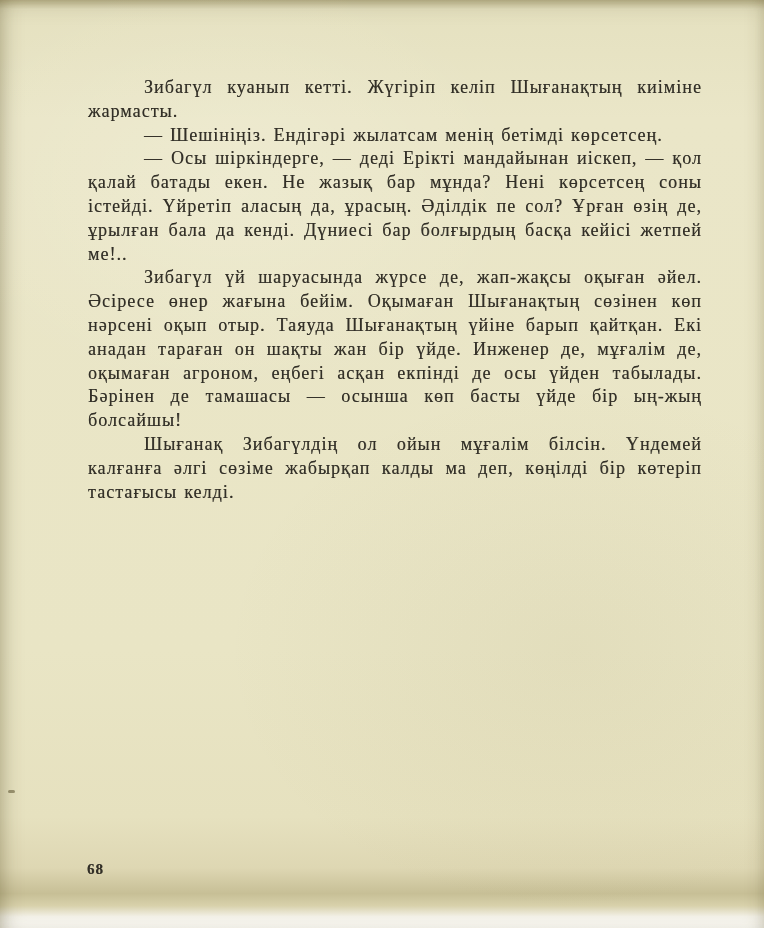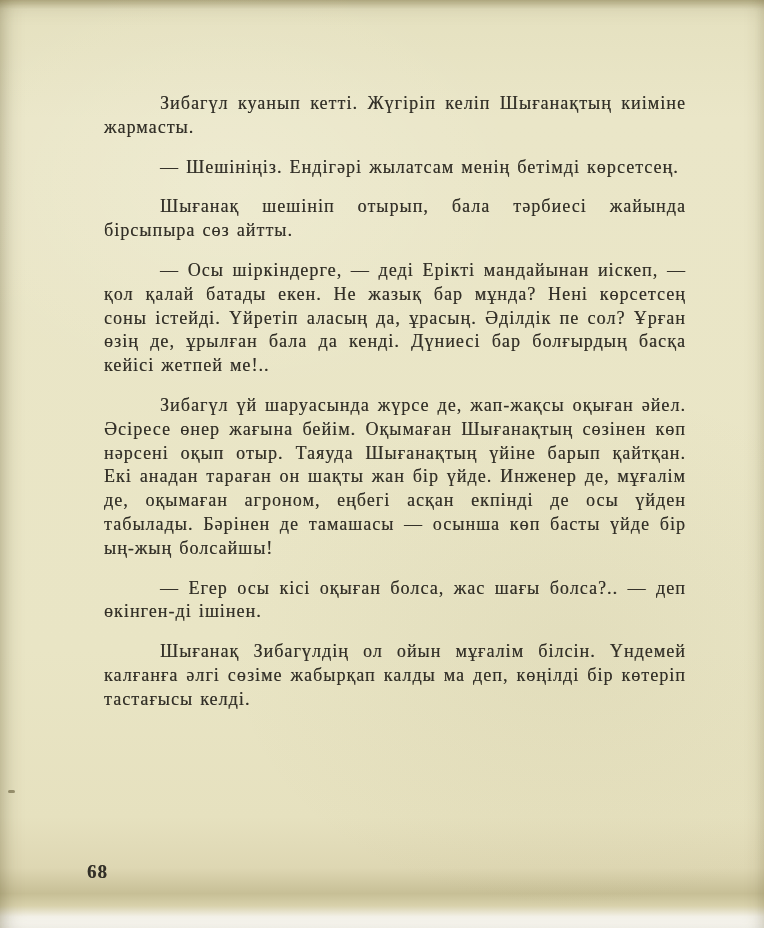--- a/index.html
+++ b/index.html
@@ -50,29 +50,29 @@
     top: 76px;
     color: #322f27;
     font-size: 18px;
     line-height: 23.8px;
     letter-spacing: 1.05px;
     word-spacing: 1.5px;
     text-align: justify;
     text-shadow: 0.3px 0 0 rgba(50, 47, 39, 0.55);
   }
   .para {
-    margin: 16px;
+    margin: 0;
     text-indent: 56px;
   }
   .page-number {
     position: absolute;
     left: 87px;
     top: 861px;
     color: #322f27;
-    font-size: 19px;
+    font-size: 15px;
     font-weight: bold;
     letter-spacing: 1px;
     text-shadow: 0.3px 0 0 rgba(50, 47, 39, 0.55);
   }
   
   .edge-mark {
     position: absolute;
     left: 8px;
     top: 790px;
     width: 7px;
@@ -83,21 +83,19 @@
 </style>
 </head>
 <body>
 
 <div class="scan">
   <div class="edge-mark"></div>
 
   <div class="text-block">
     <p class="para">Зибагүл куанып кетті. Жүгіріп келіп Шығанақтың киіміне жармасты.</p>
     <p class="para">— Шешініңіз. Ендігәрі жылатсам менің бетімді көрсетсең.</p>
-    <p class="para">Шығанақ шешініп отырып, бала тәрбиесі жайында бірсыпыра сөз айтты.</p>
     <p class="para">— Осы шіркіндерге, — деді Ерікті мандайынан иіскеп, — қол қалай батады екен. Не жазық бар мұнда? Нені көрсетсең соны істейді. Үйретіп аласың да, ұрасың. Әділдік пе сол? Ұрған өзің де, ұрылған бала да кенді. Дүниесі бар болғырдың басқа кейісі жетпей ме!..</p>
     <p class="para">Зибагүл үй шаруасында жүрсе де, жап-жақсы оқыған әйел. Әсіресе өнер жағына бейім. Оқымаған Шығанақтың сөзінен көп нәрсені оқып отыр. Таяуда Шығанақтың үйіне барып қайтқан. Екі анадан тараған он шақты жан бір үйде. Инженер де, мұғалім де, оқымаған агроном, еңбегі асқан екпінді де осы үйден табылады. Бәрінен де тамашасы — осынша көп басты үйде бір ың-жың болсайшы!</p>
-    <p class="para">— Егер осы кісі оқыған болса, жас шағы болса?.. — деп өкінген-ді ішінен.</p>
     <p class="para">Шығанақ Зибагүлдің ол ойын мұғалім білсін. Үндемей калғанға әлгі сөзіме жабырқап калды ма деп, көңілді бір көтеріп тастағысы келді.</p>
   </div>
 
   <div class="page-number">68</div>
 </div>
 
 </body></html>

